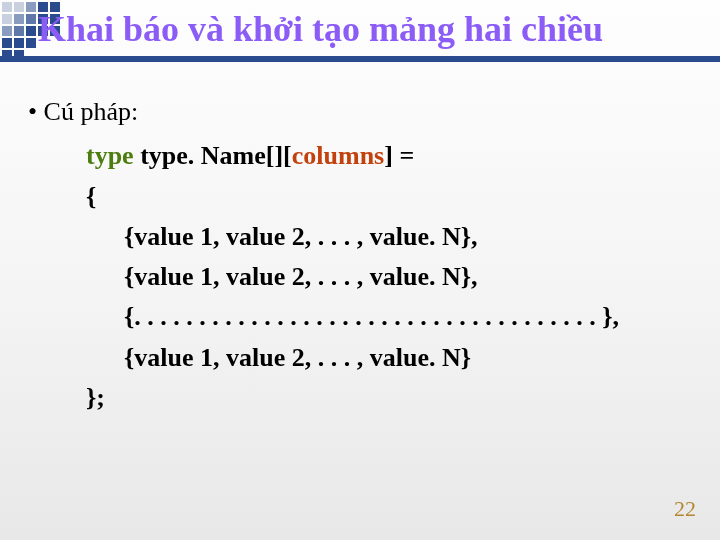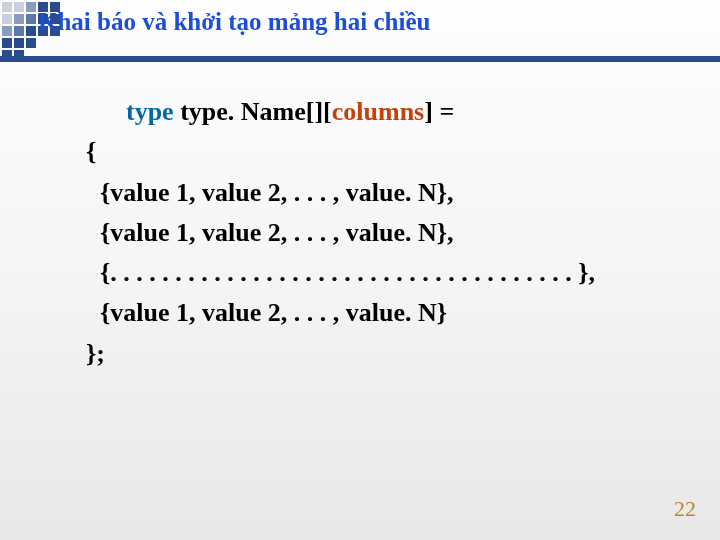--- a/index.html
+++ b/index.html
@@ -24,23 +24,23 @@
   .corner-deco span {
     background: #2a4b8d;
   }
   .corner-deco .faded { opacity: 0.25; }
   .corner-deco .m1 { opacity: 0.55; }
   .corner-deco .m2 { opacity: 0.75; }
   .title {
     position: absolute;
     top: 8px;
     left: 38px;
-    font-size: 25px;
+    font-size: 36px;
     font-weight: bold;
-    color: #1d4ed8;
+    color: #8b5cf6;
   }
   .title-underline {
     position: absolute;
     top: 56px;
     left: 0;
     width: 720px;
     height: 6px;
     background: #2a4b8d;
   }
   .content {
@@ -51,24 +51,24 @@
     color: #000;
     line-height: 1.55;
   }
   .bullet-line {
     margin-bottom: 4px;
   }
   .syntax {
     margin-left: 58px;
     font-weight: bold;
   }
-  .syntax .type { color: #0369a1; margin-left: 40px; }
+  .syntax .type { color: #4d7c0f; }
   .syntax .cols { color: #c2410c; }
   .row-block {
-    margin-left: 72px;
+    margin-left: 96px;
     font-weight: bold;
   }
   .close-line {
     margin-left: 58px;
     font-weight: bold;
   }
   .page-num {
     position: absolute;
     bottom: 18px;
     right: 24px;
@@ -104,20 +104,21 @@
     <span></span>
     <span style="opacity:0"></span>
     <span style="opacity:0"></span>
     <span style="opacity:0"></span>
 </div>
 
 <div class="title">Khai báo và khởi tạo mảng hai chiều</div>
 <div class="title-underline"></div>
 
 <div class="content">
+  <div class="bullet-line">• Cú pháp:</div>
 
   <div class="syntax">
     <span class="type">type</span><span> type. Name[][</span><span class="cols">columns</span><span>] =</span>
   </div>
 
   <div class="syntax">{</div>
 
   <div class="row-block">{value 1, value 2, . . . , value. N},</div>
   <div class="row-block">{value 1, value 2, . . . , value. N},</div>
   <div class="row-block">{. . . . . . . . . . . . . . . . . . . . . . . . . . . . . . . . . . . . },</div>

